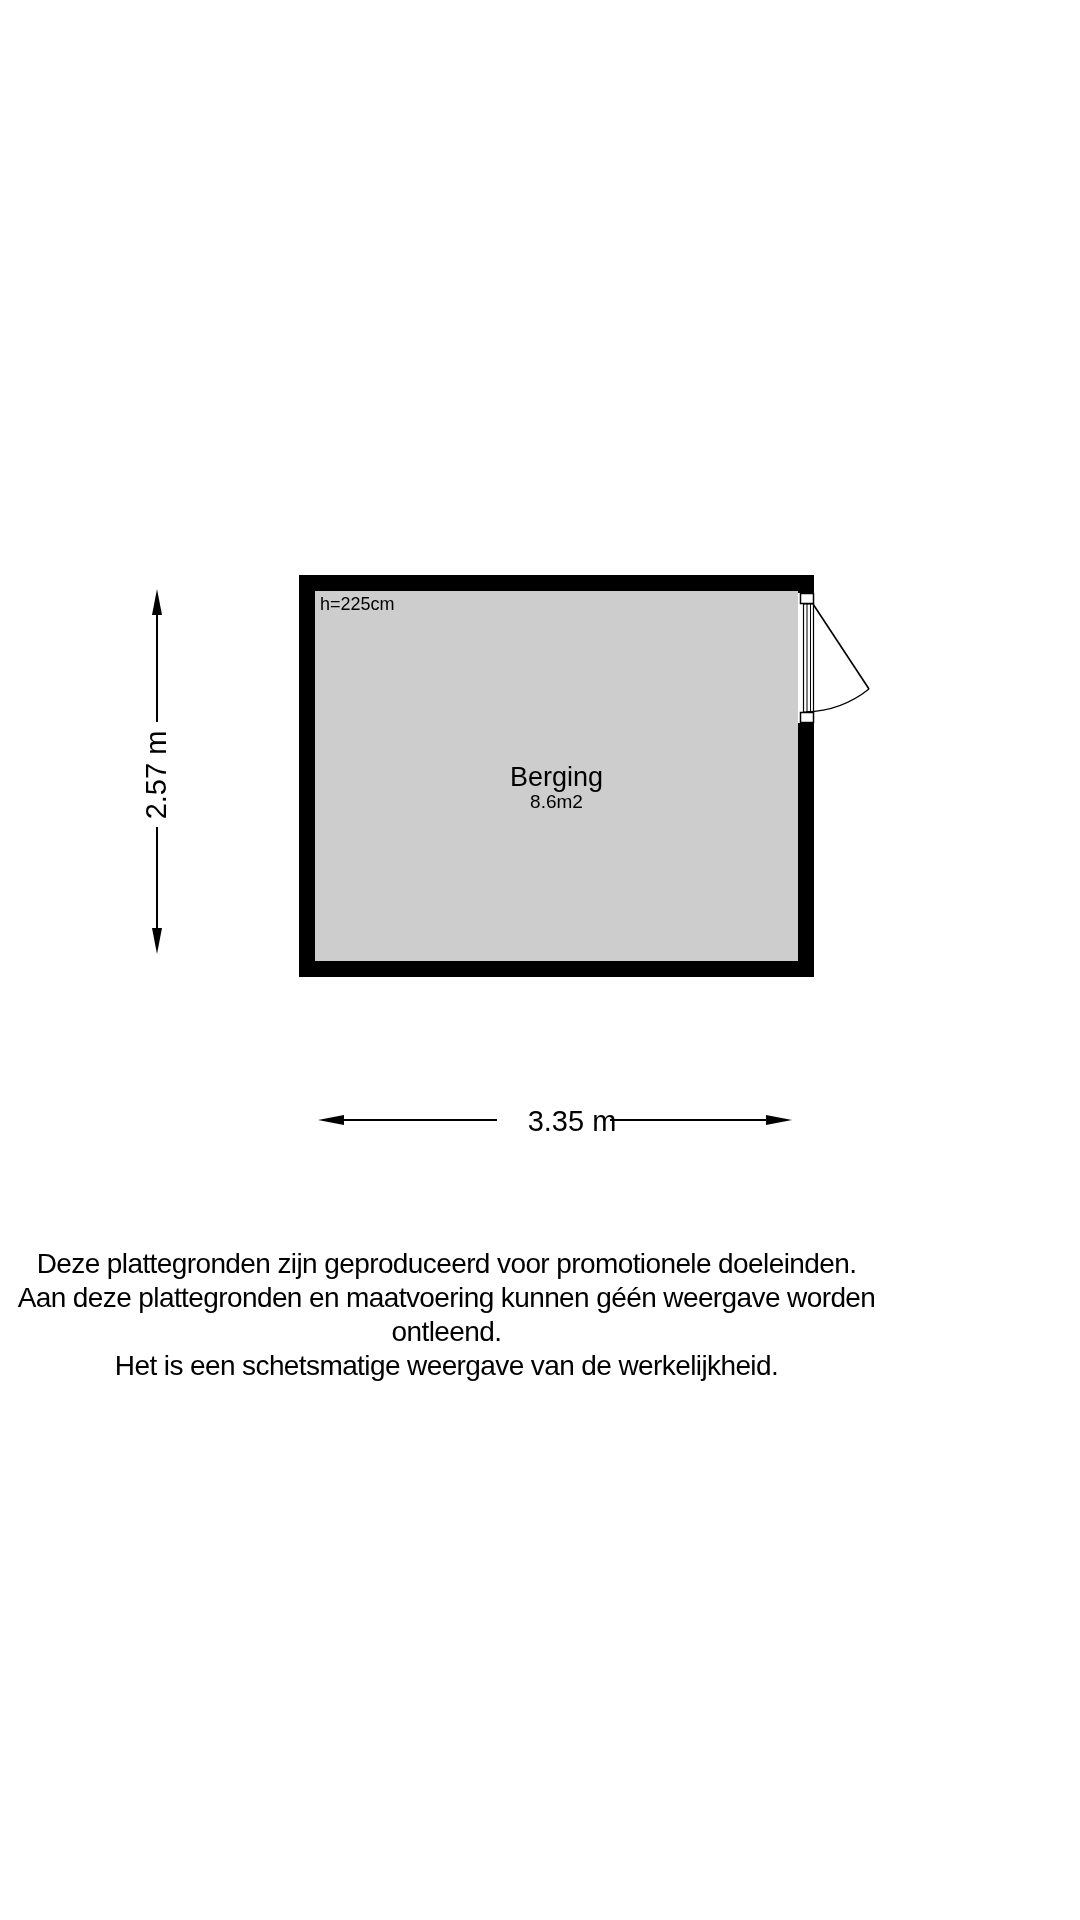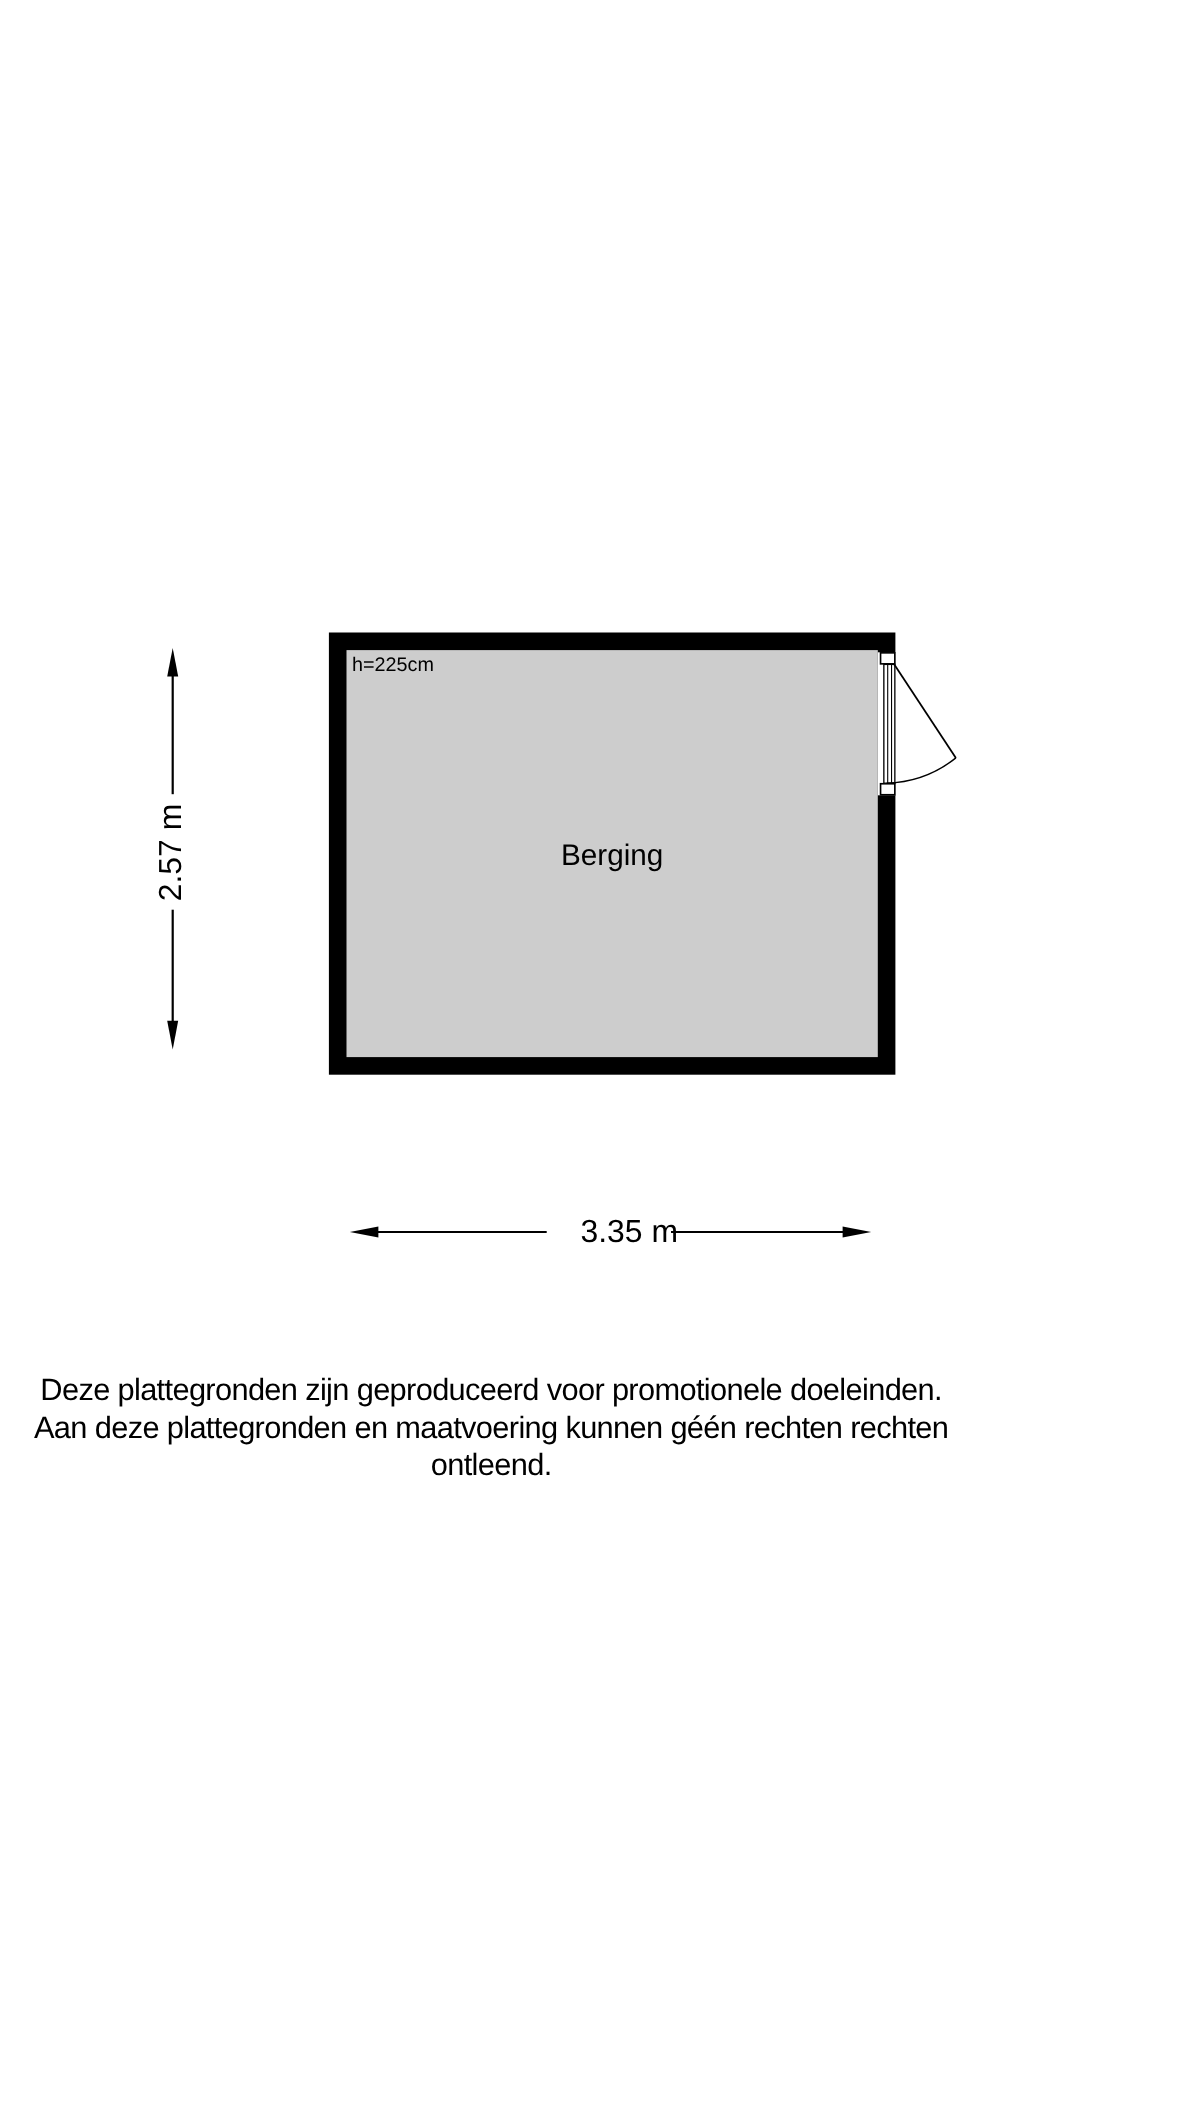--- a/index.html
+++ b/index.html
@@ -114,22 +114,24 @@
       <polygon points="318,1120 344,1115 344,1125" stroke="none"></polygon>
       <line x1="342" y1="1120" x2="497" y2="1120" stroke-width="2"></line>
       <line x1="610" y1="1120" x2="768" y2="1120" stroke-width="2"></line>
       <polygon points="792,1120 766,1115 766,1125" stroke="none"></polygon>
     </g>
   </svg>
 
   <div class="abs ceiling-height-label">h=225cm</div>
 
   <div class="abs room-name">Berging</div>
+  <div class="abs room-area">8.6m2</div>
 
   <div class="abs dim-label dim-label-vertical">2.57 m</div>
   <div class="abs dim-label dim-label-horizontal">3.35 m</div>
 
   <div class="abs disclaimer">
     <div>Deze plattegronden zijn geproduceerd voor promotionele doeleinden.</div>
-    <div>Aan deze plattegronden en maatvoering kunnen géén rechten rechten ontleend.</div>
+    <div>Aan deze plattegronden en maatvoering kunnen géén weergave worden ontleend.</div>
+    <div>Het is een schetsmatige weergave van de werkelijkheid.</div>
   </div>
 
 </div>
 
 </body></html>

